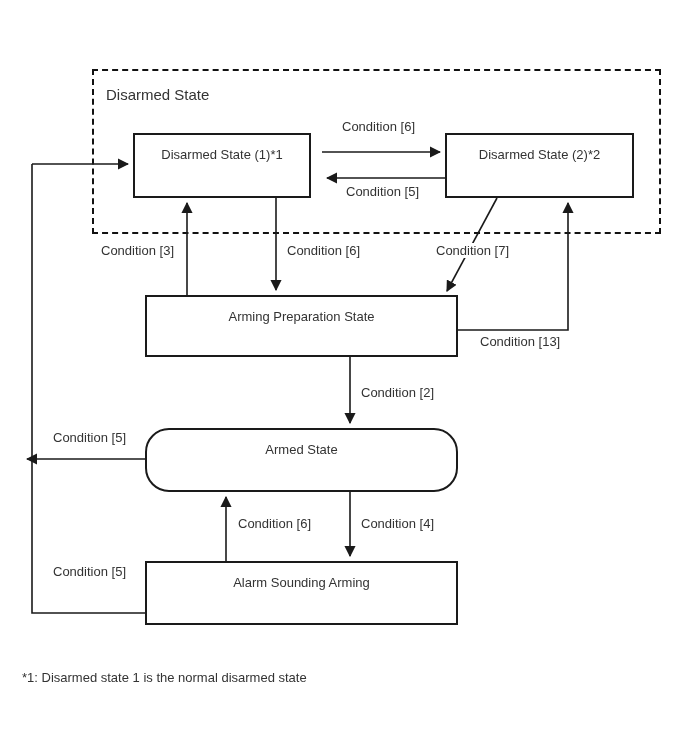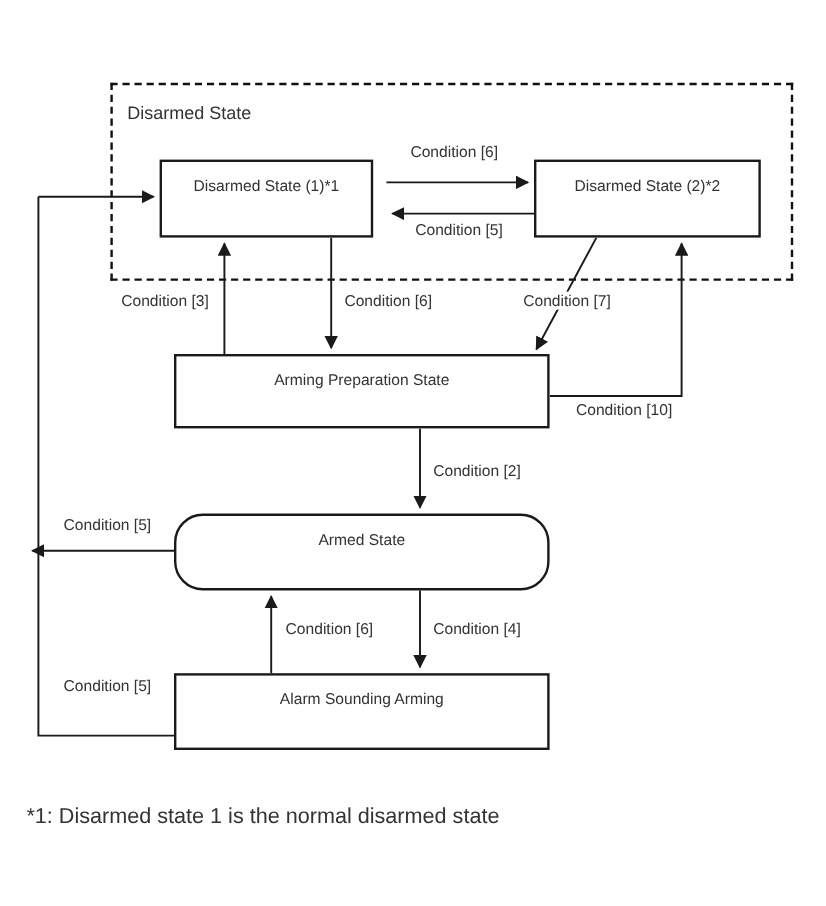--- a/index.html
+++ b/index.html
@@ -59,21 +59,21 @@
   .edge-label {
     position: absolute;
     font-size: 13px;
     color: #333333;
     white-space: nowrap;
     background: #ffffff;
     padding: 0 2px;
   }
   .footnote {
     position: absolute;
-    font-size: 18px;
+    font-size: 13px;
     color: #333333;
     white-space: nowrap;
   }
 </style>
 </head>
 <body>
 
 <div id="diagram-root">
 
   <div class="group-frame" style="left:92px; top:69px; width:569px; height:165px;"></div>
@@ -136,21 +136,21 @@
   <div class="edge-label" style="left:340px; top:119px;">Condition [6]</div>
 
   <div class="edge-label" style="left:344px; top:184px;">Condition [5]</div>
 
   <div class="edge-label" style="left:99px; top:243px;">Condition [3]</div>
 
   <div class="edge-label" style="left:285px; top:243px;">Condition [6]</div>
 
   <div class="edge-label" style="left:434px; top:243px;">Condition [7]</div>
 
-  <div class="edge-label" style="left:478px; top:334px;">Condition [10]</div>
+  <div class="edge-label" style="left:478px; top:334px;">Condition [13]</div>
 
   <div class="edge-label" style="left:359px; top:385px;">Condition [2]</div>
 
   <div class="edge-label" style="left:51px; top:430px;">Condition [5]</div>
 
   <div class="edge-label" style="left:236px; top:516px;">Condition [6]</div>
 
   <div class="edge-label" style="left:359px; top:516px;">Condition [4]</div>
 
   <div class="edge-label" style="left:51px; top:564px;">Condition [5]</div>

